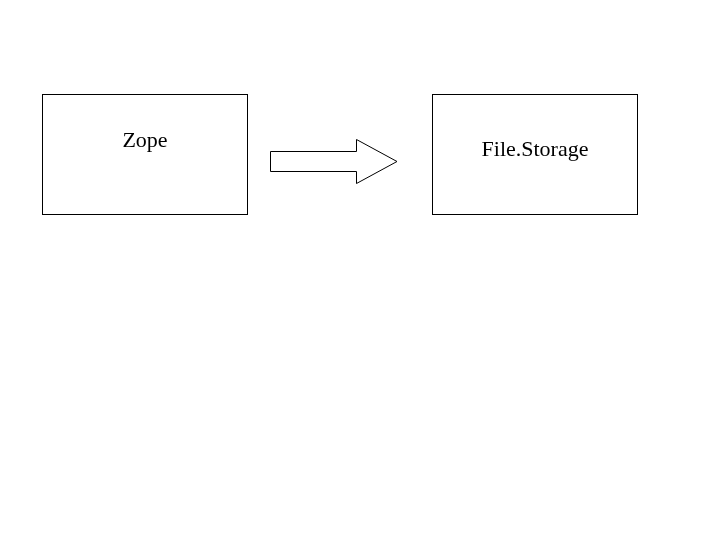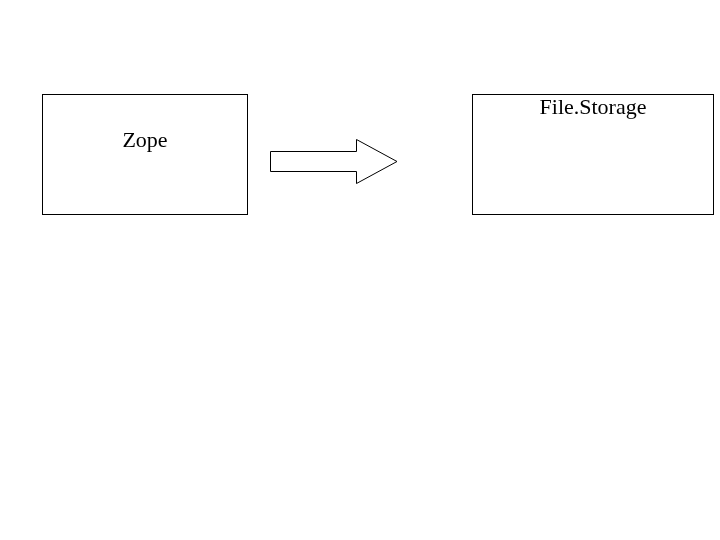--- a/index.html
+++ b/index.html
@@ -33,24 +33,24 @@
       left: 42px;
       top: 94px;
       width: 206px;
       height: 121px;
       padding-top: 30px;
       line-height: 29px;
     }
     .node-filestorage {
       left: 432px;
       top: 94px;
-      width: 242px;
+      width: 206px;
       height: 121px;
+      padding-top: 42px;
       line-height: 24px;
-      margin-left: 40px;
     }
     .arrow-wrap {
       position: absolute;
       left: 270px;
       top: 139px;
       width: 128px;
       height: 45px;
     }
     .arrow-wrap svg {
       display: block;

